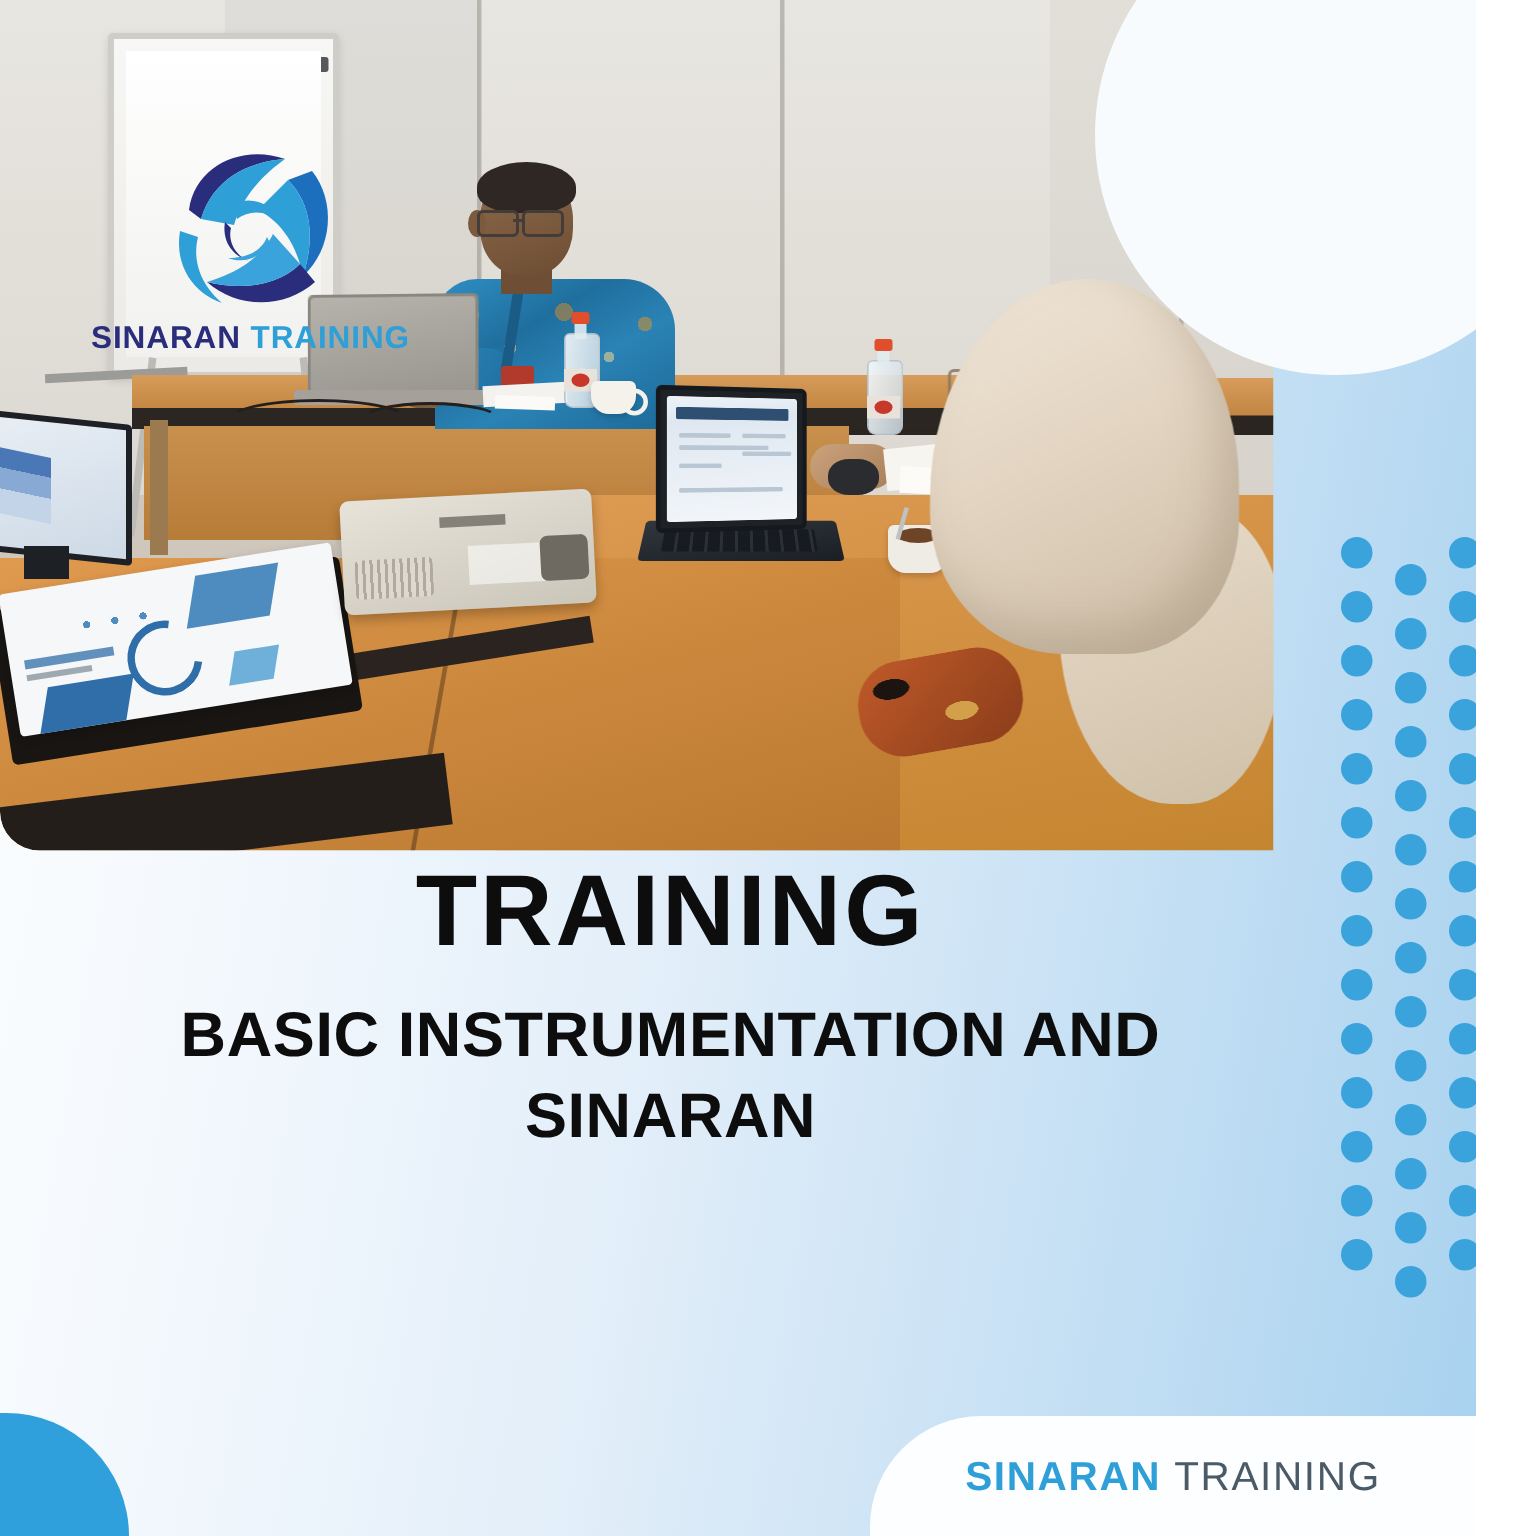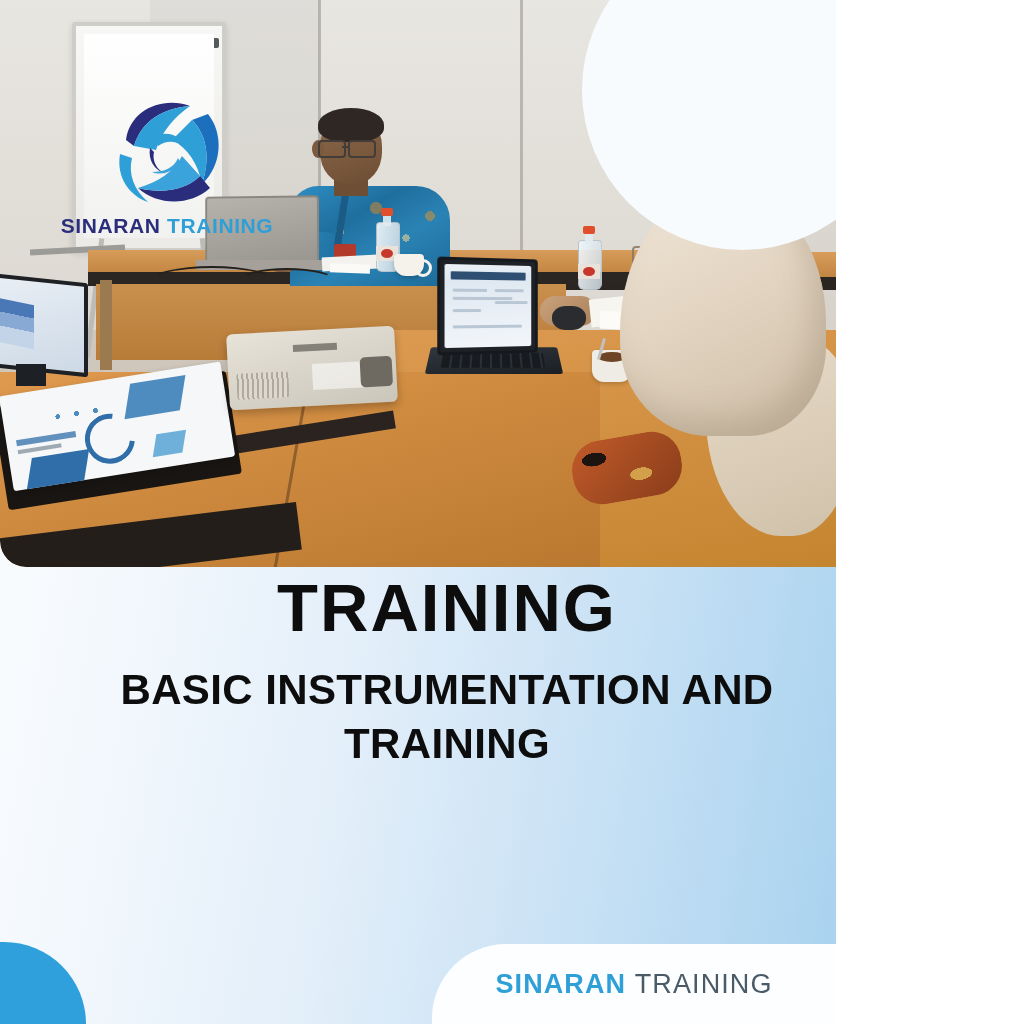--- a/index.html
+++ b/index.html
@@ -2,22 +2,23 @@
 <html><head>
 <meta charset="utf-8">
 <style>
   html,body{margin:0;padding:0;}
   body{
     width:1024px;height:1024px;overflow:hidden;
     font-family:"Liberation Sans",sans-serif;
     background:#ffffff;
   }
   .poster{
-    position:relative;width:836px;height:1024px;overflow:hidden;
+    position:relative;width:968px;height:1024px;overflow:hidden;
     background:linear-gradient(100deg,#fdfefe 0%,#f3f8fd 22%,#e2eef9 48%,#c6e0f4 74%,#a8d2ef 100%);
+    padding-left:16px;
   }
 
   
   .photo-wrap{
     position:absolute;left:0;top:0;width:849px;height:567px;
     border-bottom-left-radius:26px;
     overflow:hidden;
     -webkit-mask-image:radial-gradient(circle 128px at 980px 86px, transparent 0 127px, #000 128px);
             mask-image:radial-gradient(circle 128px at 980px 86px, transparent 0 127px, #000 128px);
   }
@@ -453,21 +454,21 @@
       <span style="left: 0px; top: 432px; background: rgb(58, 163, 220);"></span>
       <span style="left: 36px; top: 450px; background: rgb(58, 163, 220);"></span>
       <span style="left: 72px; top: 432px; background: rgb(58, 163, 220);"></span>
       <span style="left: 0px; top: 468px; background: rgb(58, 163, 220);"></span>
       <span style="left: 36px; top: 486px; background: rgb(58, 163, 220);"></span>
       <span style="left: 72px; top: 468px; background: rgb(58, 163, 220);"></span>
     </div>
 
   <div class="titles">
     <h1 class="t-main">TRAINING</h1>
-    <h2 class="t-sub">BASIC INSTRUMENTATION AND TRAINING</h2>
+    <h2 class="t-sub">BASIC INSTRUMENTATION AND SINARAN</h2>
   </div>
 
   <div class="corner-blue"></div>
 
 
   <div class="foot-panel">
     <div class="foot-brand">
       <span class="a">SINARAN</span>
       <span class="b">TRAINING</span>
     </div>

